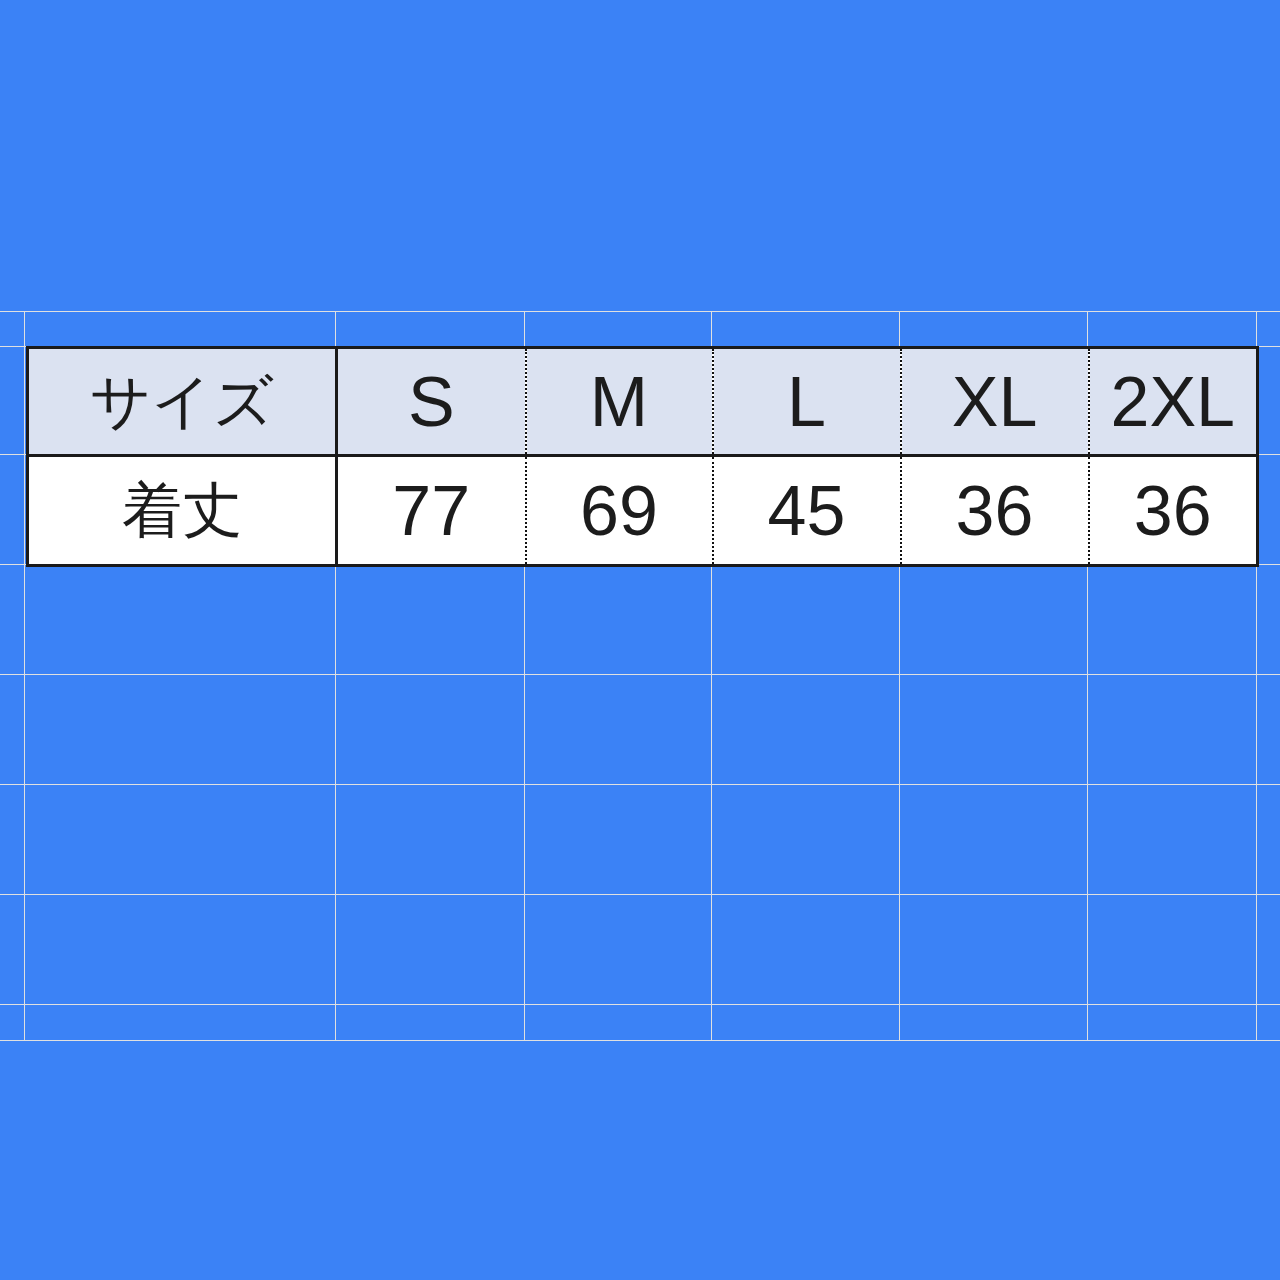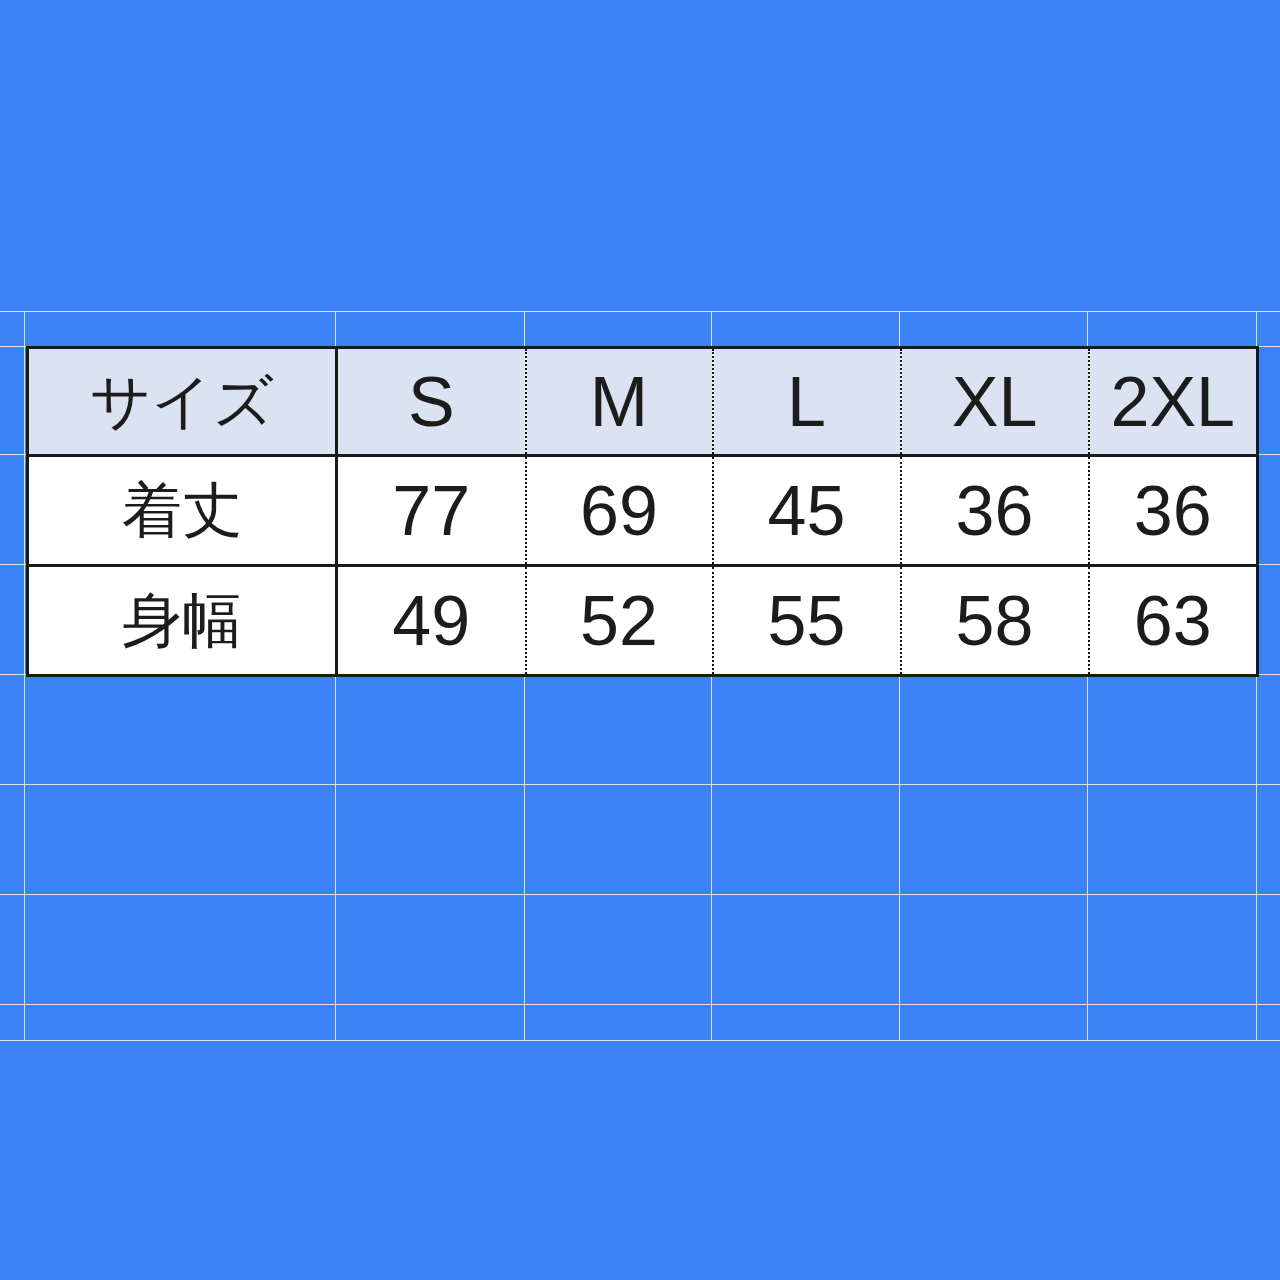--- a/index.html
+++ b/index.html
@@ -108,24 +108,16 @@
         <th class="col-dotted latin">2XL</th>
       </tr>
       <tr class="data-row">
         <td class="col-label cjk">着丈</td>
         <td class="latin">77</td>
         <td class="col-dotted latin">69</td>
         <td class="col-dotted latin">45</td>
         <td class="col-dotted latin">36</td>
         <td class="col-dotted latin">36</td>
       </tr>
-      <tr class="data-row">
-        <td class="col-label cjk">身幅</td>
-        <td class="latin">49</td>
-        <td class="col-dotted latin">52</td>
-        <td class="col-dotted latin">55</td>
-        <td class="col-dotted latin">58</td>
-        <td class="col-dotted latin">63</td>
-      </tr>
     </tbody>
   </table>
 
 </div>
 
 </body></html>

